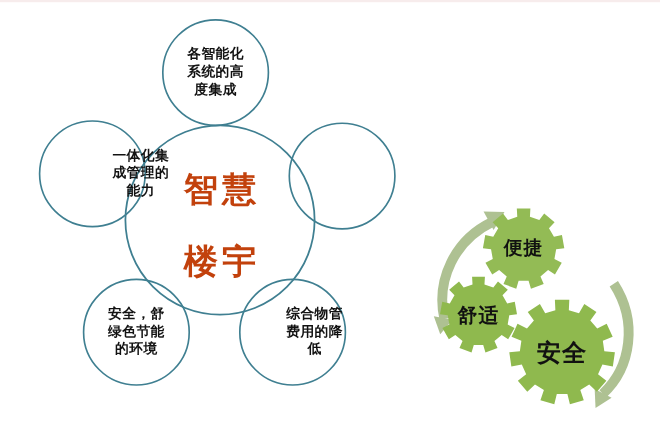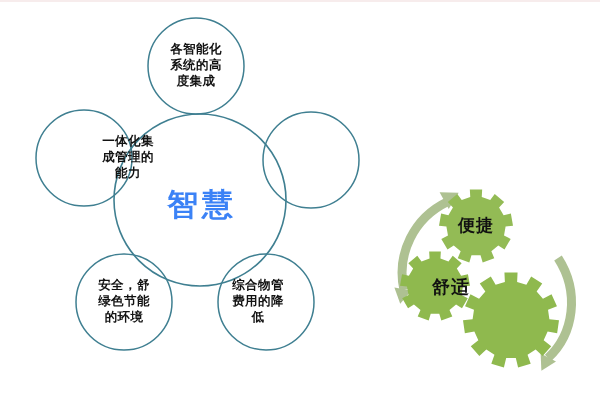--- a/index.html
+++ b/index.html
@@ -48,25 +48,24 @@
     letter-spacing: 0.4px;
     white-space: pre-line;
     pointer-events: none;
   }
   .venn-label.satellite {
     font-size: 12.5px;
   }
   .center-label {
     position: absolute;
     text-align: center;
-    color: #3b82f6;
+    color: #c2410c;
     font-weight: 700;
     font-size: 31px;
     letter-spacing: 4px;
-    margin-top: 32px;
   }
   .gear-body { stroke: none; }
   .gear-arrow { fill: none; stroke-linecap: butt; }
   .gear-label {
     position: absolute;
     text-align: center;
     color: #111111;
     font-weight: 700;
     letter-spacing: 1px;
     pointer-events: none;
@@ -82,41 +81,43 @@
   <svg id="venn-svg" width="600" height="400">
       <circle cx="196" cy="66" r="48" class="circle-ring" stroke="#3f7f91"></circle>
       <circle cx="84" cy="158" r="48" class="circle-ring" stroke="#3f7f91"></circle>
       <circle cx="311" cy="160" r="48" class="circle-ring" stroke="#3f7f91"></circle>
       <circle cx="124" cy="302" r="48" class="circle-ring" stroke="#3f7f91"></circle>
       <circle cx="266" cy="302" r="48" class="circle-ring" stroke="#3f7f91"></circle>
       <circle cx="200" cy="200" r="86" class="circle-ring center" stroke="#3f7f91"></circle>
     </svg>
 
   <div class="center-label" id="center-line1" style="width: 172px; left: 116px; top: 152px;">智慧</div>
+  <div class="center-label" id="center-line2" style="width: 172px; left: 116px; top: 217px;">楼宇</div>
 
   <div class="venn-label satellite" style="width: 96px; left: 148px; top: 41px;">各智能化
 系统的高
 度集成</div>
   <div class="venn-label satellite" style="width: 96px; left: 36px; top: 133px; margin-left: 44px;">一体化集
 成管理的
 能力</div>
   <div class="venn-label satellite" style="width: 96px; left: 76px; top: 277px;">安全，舒
 绿色节能
 的环境</div>
-  <div class="venn-label satellite" style="width: 80px; left: 218px; top: 277px;">综合物管
+  <div class="venn-label satellite" style="width: 80px; left: 218px; top: 277px; padding-left: 28px;">综合物管
 费用的降
 低</div>
 
   <svg id="gear-svg" width="600" height="400">
       <path d="M 404 290 C 396 254 414 218 447 202" class="gear-arrow" stroke="#aec192" stroke-width="9"></path>
       <path d="M 558 258 C 580 292 574 334 548 358" class="gear-arrow" stroke="#aec192" stroke-width="9"></path>
       <path d="M 458.65,192.73 L 448.74,209.00 L 439.61,192.28 Z" fill="#aec192"></path>
       <path d="M 400.22,303.84 L 394.37,287.54 L 411.41,290.62 Z" fill="#aec192"></path>
       <path d="M 541.39,370.87 L 540.62,353.57 L 555.99,361.56 Z" fill="#aec192"></path>
       <path d="M 429.16 251.49 L 440.84 251.49 L 440.44 258.53 L 448.49 261.46 L 452.71 255.81 L 461.65 263.32 L 456.82 268.46 L 461.11 275.87 L 467.97 274.26 L 470.00 285.76 L 462.99 286.59 L 461.51 295.02 L 467.80 298.20 L 461.97 308.31 L 456.07 304.44 L 449.50 309.95 L 452.29 316.43 L 441.32 320.43 L 439.28 313.67 L 430.72 313.67 L 428.68 320.43 L 417.71 316.43 L 420.50 309.95 L 413.93 304.44 L 408.03 308.31 L 402.20 298.20 L 408.49 295.02 L 407.01 286.59 L 400.00 285.76 L 402.03 274.26 L 408.89 275.87 L 413.18 268.46 L 408.35 263.32 L 417.29 255.81 L 421.51 261.46 L 429.56 258.53 Z" class="gear-body" fill="#8fb94e"></path>
       <path d="M 469.83 189.52 L 482.17 189.52 L 481.75 196.96 L 490.26 200.06 L 494.72 194.09 L 504.18 202.02 L 499.07 207.45 L 503.60 215.30 L 510.86 213.59 L 513.00 225.74 L 505.59 226.62 L 504.02 235.54 L 510.68 238.90 L 504.51 249.58 L 498.27 245.50 L 491.33 251.32 L 494.28 258.17 L 482.68 262.39 L 480.53 255.25 L 471.47 255.25 L 469.32 262.39 L 457.72 258.17 L 460.67 251.32 L 453.73 245.50 L 447.49 249.58 L 441.32 238.90 L 447.98 235.54 L 446.41 226.62 L 439.00 225.74 L 441.14 213.59 L 448.40 215.30 L 452.93 207.45 L 447.82 202.02 L 457.28 194.09 L 461.74 200.06 L 470.25 196.96 Z" class="gear-body" fill="#93bb55"></path>
       <path d="M 504.44 272.45 L 517.56 272.45 L 517.12 282.09 L 526.35 284.80 L 531.19 276.45 L 542.23 283.55 L 536.64 291.41 L 542.94 298.69 L 551.53 294.28 L 556.98 306.21 L 548.02 309.81 L 549.39 319.34 L 559.00 320.27 L 557.13 333.26 L 547.65 331.45 L 543.66 340.20 L 551.23 346.18 L 542.64 356.10 L 535.65 349.45 L 527.55 354.65 L 530.69 363.78 L 518.10 367.47 L 515.81 358.10 L 506.19 358.10 L 503.90 367.47 L 491.31 363.78 L 494.45 354.65 L 486.35 349.45 L 479.36 356.10 L 470.77 346.18 L 478.34 340.20 L 474.35 331.45 L 464.87 333.26 L 463.00 320.27 L 472.61 319.34 L 473.98 309.81 L 465.02 306.21 L 470.47 294.28 L 479.06 298.69 L 485.36 291.41 L 479.77 283.55 L 490.81 276.45 L 495.65 284.80 L 504.88 282.09 Z" class="gear-body" fill="#8fb94e"></path>
     </svg>
 
   <div class="gear-label" style="font-size: 17px; width: 74px; left: 439px; top: 214.22px;">便捷</div>
-  <div class="gear-label" style="font-size: 18px; width: 70px; left: 400px; top: 274.84px; text-align: right;">舒适</div>
+  <div class="gear-label" style="font-size: 18px; width: 70px; left: 400px; top: 274.84px;">舒适</div>
+  <div class="gear-label" style="font-size: 22px; width: 96px; left: 463px; top: 306.36px;">安全</div>
 
 </div>
 
 </body></html>

